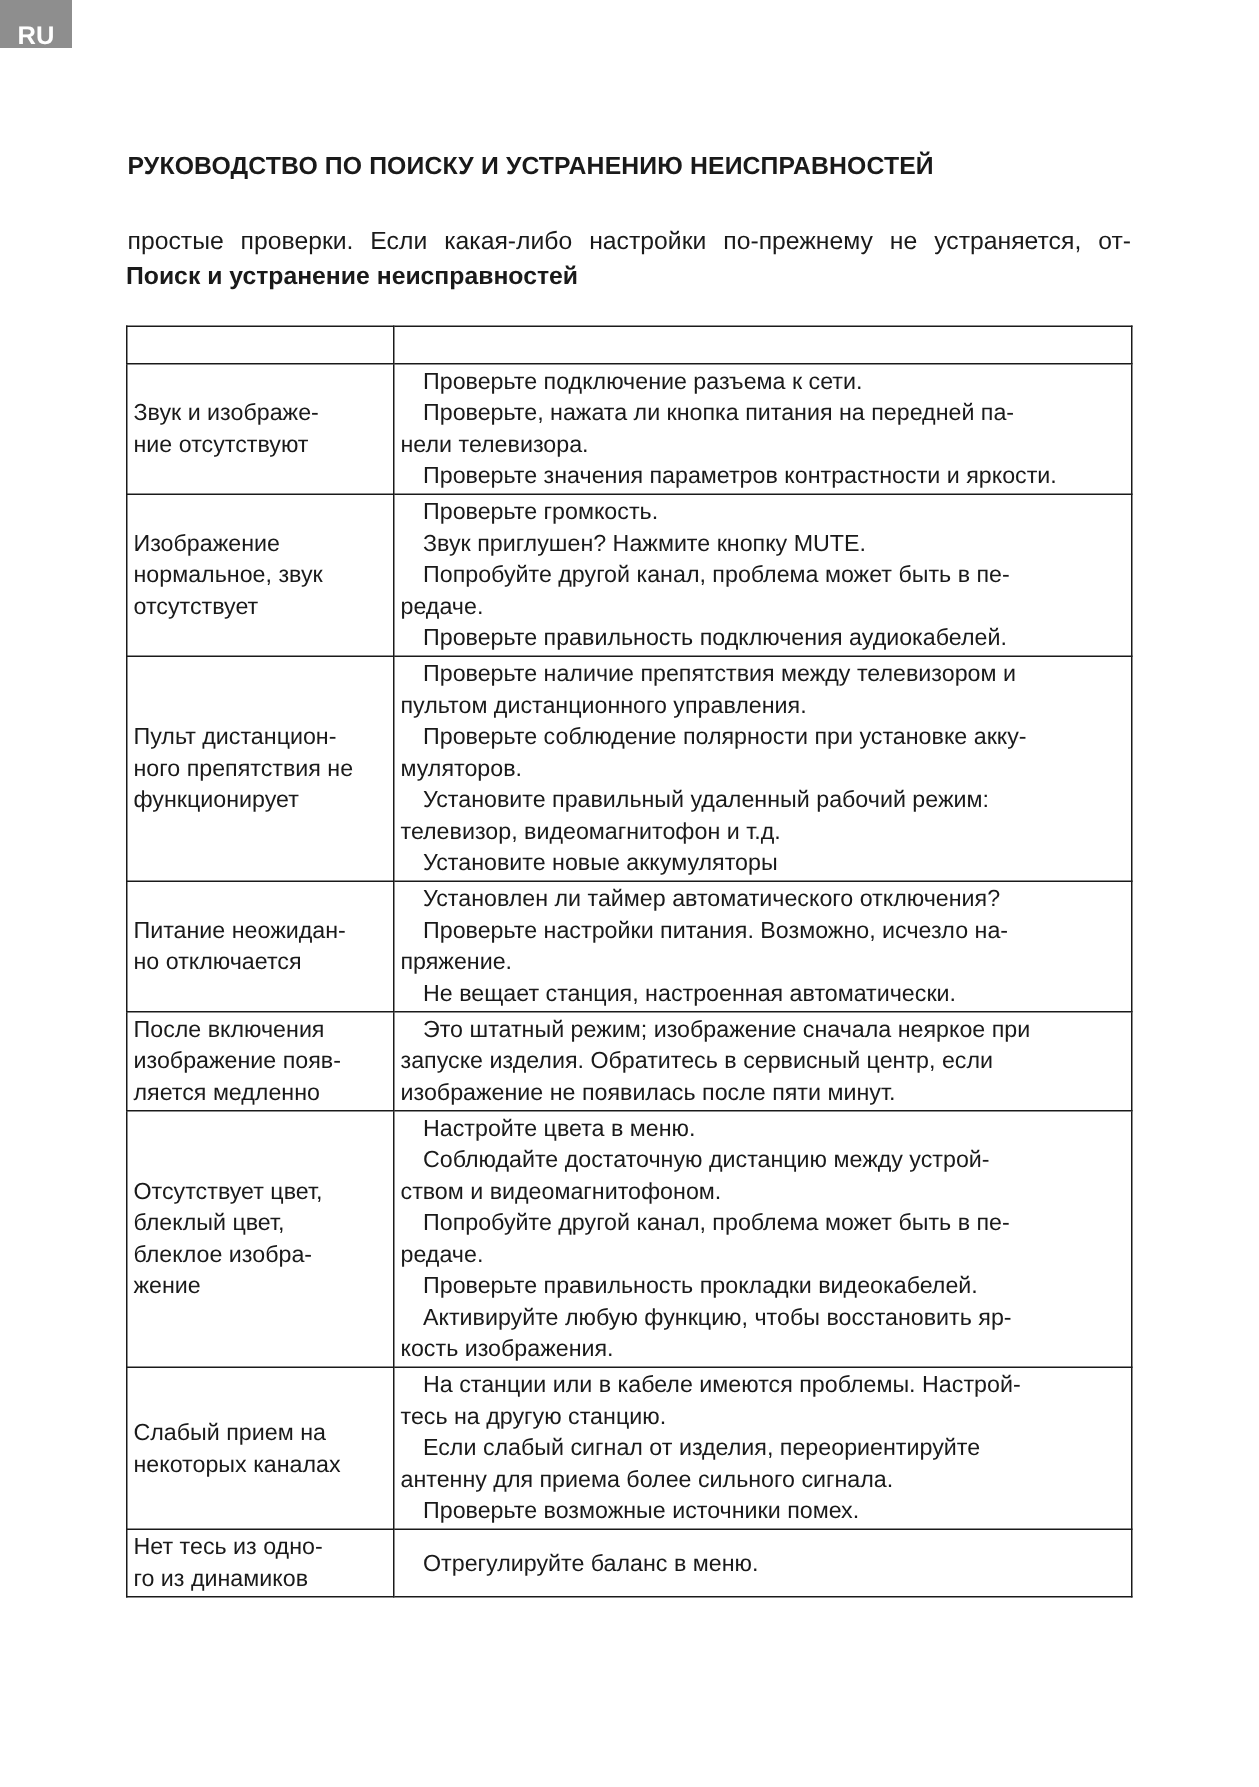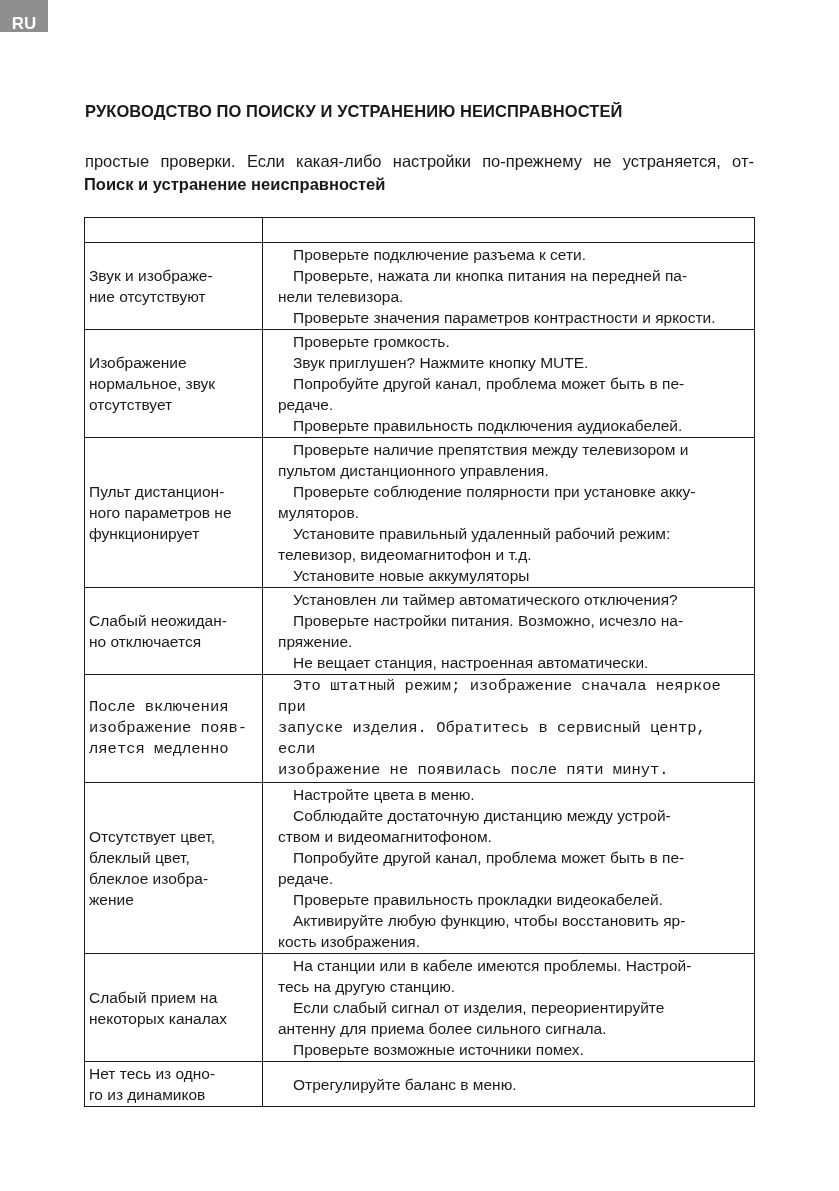--- a/index.html
+++ b/index.html
@@ -25,21 +25,21 @@
   .intro span { display: block; text-align: justify; text-align-last: justify; }
   .intro span.last { text-align-last: left; }
   table {
     position: absolute; left: 84px; top: 217px; width: 671px; border-collapse: collapse;
     font-size: 15.5px; line-height: 21px;
   }
   td {
     border: 1.4px solid #1a1a1a; vertical-align: middle; padding: 1px 4px 1px 4px;
   }
   td.problem { width: 169px; }
-  td.solution { padding-left: 15px; padding-right: 6px; margin-top: 23px; }
+  td.solution { padding-left: 4px; padding-right: 6px; margin-top: 23px; }
   .sol-line { display: block; }
   .sol-line.first { text-indent: 15px; }
   .sol-line.cont { text-indent: 0; }
   tr.header td { height: 22px; }
 </style>
 </head>
 <body>
 
 <div class="lang-tab">RU</div>
 
@@ -78,46 +78,46 @@
           <span class="sol-line first">Проверьте громкость.</span>
           <span class="sol-line first">Звук приглушен? Нажмите кнопку MUTE.</span>
           <span class="sol-line first">Попробуйте другой канал, проблема может быть в пе-</span>
           <span class="sol-line cont">редаче.</span>
           <span class="sol-line first">Проверьте правильность подключения аудиокабелей.</span>
         </td>
       </tr>
       <tr style="height: 148px;">
         <td class="problem">
           <span class="sol-line">Пульт дистанцион-</span>
-          <span class="sol-line">ного параметров не</span>
+          <span class="sol-line">ного препятствия не</span>
           <span class="sol-line">функционирует</span>
         </td>
         <td class="solution">
           <span class="sol-line first">Проверьте наличие препятствия между телевизором и</span>
           <span class="sol-line cont">пультом дистанционного управления.</span>
           <span class="sol-line first">Проверьте соблюдение полярности при установке акку-</span>
           <span class="sol-line cont">муляторов.</span>
           <span class="sol-line first">Установите правильный удаленный рабочий режим:</span>
           <span class="sol-line cont">телевизор, видеомагнитофон и т.д.</span>
           <span class="sol-line first">Установите новые аккумуляторы</span>
         </td>
       </tr>
       <tr style="height: 87px;">
         <td class="problem">
-          <span class="sol-line">Слабый неожидан-</span>
+          <span class="sol-line">Питание неожидан-</span>
           <span class="sol-line">но отключается</span>
         </td>
         <td class="solution">
           <span class="sol-line first">Установлен ли таймер автоматического отключения?</span>
           <span class="sol-line first">Проверьте настройки питания. Возможно, исчезло на-</span>
           <span class="sol-line cont">пряжение.</span>
           <span class="sol-line first">Не вещает станция, настроенная автоматически.</span>
         </td>
       </tr>
-      <tr style="height: 58px; font-family: Liberation Mono, monospace;">
+      <tr style="height: 58px;">
         <td class="problem">
           <span class="sol-line">После включения</span>
           <span class="sol-line">изображение появ-</span>
           <span class="sol-line">ляется медленно</span>
         </td>
         <td class="solution">
           <span class="sol-line first">Это штатный режим; изображение сначала неяркое при</span>
           <span class="sol-line cont">запуске изделия. Обратитесь в сервисный центр, если</span>
           <span class="sol-line cont">изображение не появилась после пяти минут.</span>
         </td>

